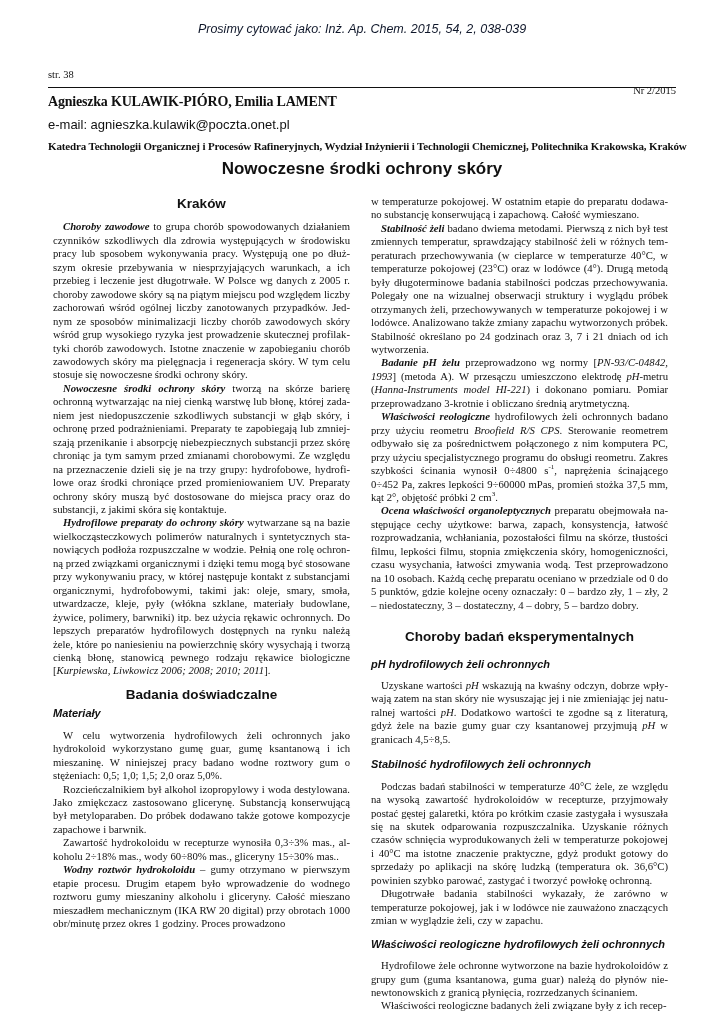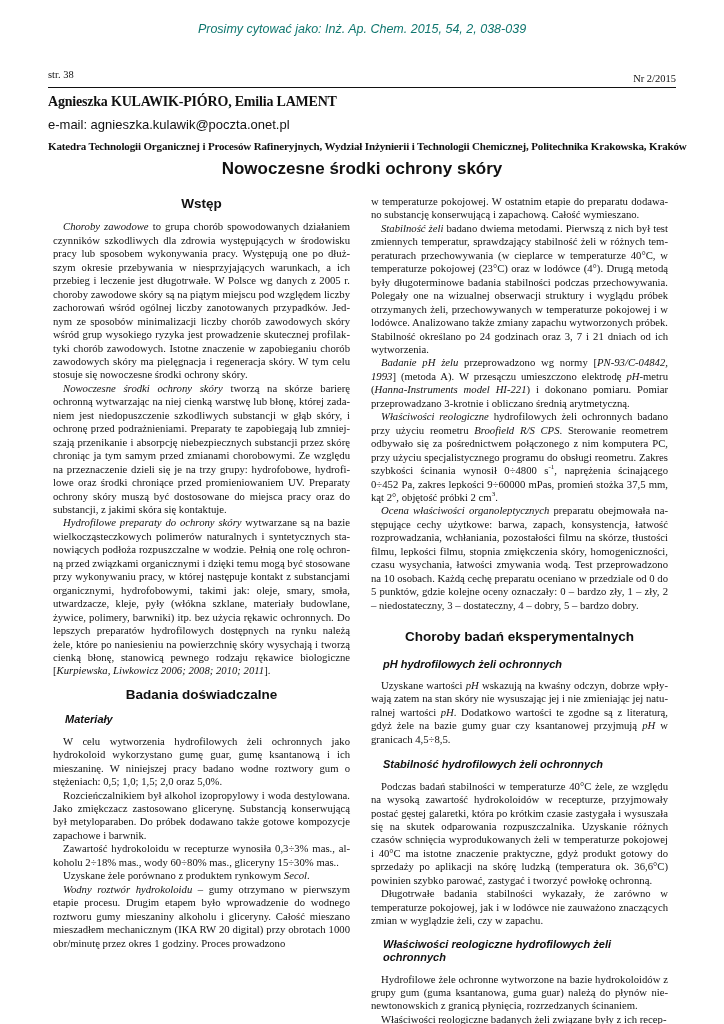--- a/index.html
+++ b/index.html
@@ -1,83 +1,82 @@
 <!DOCTYPE html>
 <html><head>
 <meta charset="utf-8">
 <style>
   html, body { margin: 0; padding: 0; background: #ffffff; }
   body { width: 724px; height: 1024px; position: relative; overflow: hidden; color: #111; }
 
   .cite { position: absolute; top: 22px; left: 0; width: 724px; text-align: center;
-          font-family: "Liberation Sans", sans-serif; font-style: italic; font-size: 12.5px; color: #0f766e; }
+          font-family: "Liberation Sans", sans-serif; font-style: italic; font-size: 12.5px; color: #0f172a; }
 
   .running-head { position: absolute; top: 69px; left: 48px; width: 628px; height: 16px;
                   font-family: "Liberation Serif", serif; font-size: 10.5px; }
   .running-head .l { position: absolute; left: 0; top: 0; }
   .running-head .c { position: absolute; left: 0; width: 100%; text-align: center; top: 0; }
-  .running-head .r { position: absolute; right: 0; top: 4px; }
+  .running-head .r { position: absolute; right: 0; top: 16px; }
   .rule { position: absolute; top: 87px; left: 48px; width: 628px; height: 1px; background: #111; }
 
   .authors { position: absolute; top: 94px; left: 48px; font-family: Liberation Serif, serif;
              font-weight: bold; font-size: 14px; letter-spacing: -0.2px; }
   .email { position: absolute; top: 117px; left: 48px; font-family: "Liberation Sans", sans-serif; font-size: 13px; }
   .affil { position: absolute; top: 140px; left: 48px; font-family: Liberation Serif, serif;
            font-weight: bold; font-size: 11px; letter-spacing: -0.15px; }
 
   .title { position: absolute; top: 159px; left: 0; width: 724px; text-align: center;
            font-family: "Liberation Sans", sans-serif; font-weight: bold; font-size: 17px; }
 
   .col { position: absolute; width: 297px; font-family: "Liberation Serif", serif; font-size: 10.7px;
          line-height: 13.45px; text-align: justify; }
   .col.left { left: 53px; top: 195px; }
   .col.right { left: 371px; top: 195px; }
 
   .col p { margin: 0; text-indent: 10px; hyphens: manual; }
   .col p.noind { text-indent: 0; }
-  .col b i, .col .bi { font-weight: normal; font-style: italic; }
+  .col b i, .col .bi { font-weight: bold; font-style: italic; }
   .col i { font-style: italic; }
 
   .h2 { font-family: "Liberation Sans", sans-serif; font-weight: bold; font-size: 13.5px; text-align: center;
         margin: 0; }
   .h3 { font-family: "Liberation Sans", sans-serif; font-weight: bold; font-style: italic; font-size: 11px;
-        text-align: left; margin: 12px; }
+        text-align: left; margin: 0; }
   sup { font-size: 7px; line-height: 0; vertical-align: super; }
 </style>
 </head>
 <body>
 
 <div class="cite">Prosimy cytować jako: Inż. Ap. Chem. 2015, 54, 2, 038-039</div>
 
 <div class="running-head">
   <span class="l">str. 38</span>
   <span class="r">Nr 2/2015</span>
 </div>
 <div class="rule"></div>
 
 <div class="authors">Agnieszka KULAWIK-PIÓRO, Emilia LAMENT</div>
 <div class="email">e-mail: agnieszka.kulawik@poczta.onet.pl</div>
 <div class="affil">Katedra Technologii Organicznej i Procesów Rafineryjnych, Wydział Inżynierii i Technologii Chemicznej, Politechnika Krakowska, Kraków</div>
 
 <div class="title">Nowoczesne środki ochrony skóry</div>
 
 <div class="col left">
-  <div class="h2" style="margin-top:2px;margin-bottom:10px;">Wstęp</div>
+  <div class="h2" style="margin-top:2px;margin-bottom:10px;">Kraków</div>
 
   <p><b><i>Choroby zawodowe</i></b><span> to grupa chorób spowodowanych działaniem czynników szkodliwych dla zdrowia występujących w środowisku pracy lub sposobem wykonywania pracy. Występują one po dłuż­szym okresie przebywania w niesprzyjających warunkach, a ich przebieg i leczenie jest długotrwałe. W Polsce wg danych z 2005 r. choroby zawodowe skóry są na piątym miejscu pod względem liczby zachorowań wśród ogólnej liczby zanotowanych przypadków. Jed­nym ze sposobów minimalizacji liczby chorób zawodowych skóry wśród grup wysokiego ryzyka jest prowadzenie skutecznej profilak­tyki chorób zawodowych. Istotne znaczenie w zapobieganiu chorób zawodowych skóry ma pielęgnacja i regeneracja skóry. W tym celu stosuje się nowoczesne środki ochrony skóry.</span></p>
   <p><b><i>Nowoczesne środki ochrony skóry</i></b><span> tworzą na skórze barierę ochronną wytwarzając na niej cienką warstwę lub błonę, której zada­niem jest niedopuszczenie szkodliwych substancji w głąb skóry, i ochronę przed podrażnieniami. Preparaty te zapobiegają lub zmniej­szają przenikanie i absorpcję niebezpiecznych substancji przez skórę chroniąc ja tym samym przed zmianami chorobowymi. Ze względu na przeznaczenie dzieli się je na trzy grupy: hydrofobowe, hydrofi­lowe oraz środki chroniące przed promieniowaniem UV. Preparaty ochrony skóry muszą być dostosowane do miejsca pracy oraz do substancji, z jakimi skóra się kontaktuje.</span></p>
   <p><b><i>Hydrofilowe preparaty do ochrony skóry</i></b><span> wytwarzane są na bazie wielkocząsteczkowych polimerów naturalnych i syntetycznych sta­nowiących podłoża rozpuszczalne w wodzie. Pełnią one rolę ochron­ną przed związkami organicznymi i dzięki temu mogą być stosowane przy wykonywaniu pracy, w której następuje kontakt z substancjami organicznymi, hydrofobowymi, takimi jak: oleje, smary, smoła, utwardzacze, kleje, pyły (włókna szklane, materiały budowlane, żywice, polimery, barwniki) itp. bez użycia rękawic ochronnych. Do lepszych preparatów hydrofilowych dostępnych na rynku należą żele, które po naniesieniu na powierzchnię skóry wysychają i tworzą cien­ką błonę, stanowicą pewnego rodzaju rękawice biologiczne [</span><i>Kur­piewska, Liwkowicz 2006; 2008; 2010; 2011</i><span>].</span></p>
 
   <div class="h2" style="margin-top:10px;margin-bottom:6px;">Badania doświadczalne</div>
   <div class="h3" style="margin-bottom:8px;">Materiały</div>
 
   <p>W celu wytworzenia hydrofilowych żeli ochronnych jako hydroko­loid wykorzystano gumę guar, gumę ksantanową i ich mieszaninę. W niniejszej pracy badano wodne roztwory gum o stężeniach: 0,5; 1,0; 1,5; 2,0 oraz 5,0%.</p>
   <p>Rozcieńczalnikiem był alkohol izopropylowy i woda destylowana. Jako zmiękczacz zastosowano glicerynę. Substancją konserwującą był metyloparaben. Do próbek dodawano także gotowe kompozycje zapachowe i barwnik.</p>
   <p>Zawartość hydrokoloidu w recepturze wynosiła 0,3÷3% mas., al­koholu 2÷18% mas., wody 60÷80%  mas., gliceryny 15÷30% mas..</p>
-  <p><span>Uzyskane żele porównano z produktem rynkowym </span><i>Secol</i><span>.</span></p>
 
   <p><b><i>Wodny roztwór hydrokoloidu</i></b><span> – gumy otrzymano w pierwszym etapie procesu. Drugim etapem było wprowadzenie do wodnego roztworu gumy mieszaniny alkoholu i gliceryny. Całość mieszano mieszadłem mechanicznym (IKA RW 20 digital)  przy obrotach 1000 obr/minutę przez okres 1 godziny. Proces prowadzono</span></p>
 </div>
 
 <div class="col right">
   <p class="noind">w temperaturze pokojowej. W ostatnim etapie do preparatu dodawa­no substancję konserwującą i zapachową. Całość wymieszano.</p>
   <p><b><i>Stabilność żeli</i></b><span> badano dwiema metodami. Pierwszą z nich był test zmiennych temperatur, sprawdzający stabilność żeli w różnych tem­peraturach przechowywania (w cieplarce w temperaturze 40°C, w temperaturze pokojowej (23°C) oraz w lodówce (4°). Drugą meto­dą były długoterminowe badania stabilności podczas przechowywa­nia. Polegały one na wizualnej obserwacji struktury i wyglądu próbek otrzymanych żeli, przechowywanych w temperaturze pokojowej i w lodówce. Analizowano także zmiany zapachu wytworzonych próbek. Stabilność określano po 24 godzinach oraz 3, 7 i 21 dniach od ich wytworzenia.</span></p>
   <p><b><i>Badanie pH żelu</i></b><span> przeprowadzono wg normy [</span><i>PN-93/C-04842, 1993</i><span>] (metoda A). W przesączu umieszczono elektrodę </span><i>pH</i><span>-metru (</span><i>Hanna-Instruments model HI-221</i><span>) i dokonano pomiaru. Pomiar przeprowadzano 3-krotnie i obliczano średnią arytmetyczną.</span></p>
   <p><b><i>Właściwości reologiczne</i></b><span> hydrofilowych żeli ochronnych badano przy użyciu reometru </span><i>Broofield R/S CPS</i><span>. Sterowanie reometrem odbywało się za pośrednictwem połączonego z nim komputera PC, przy użyciu specjalistycznego programu do obsługi reometru. Zakres szybkości ścinania wynosił  0÷4800 s</span><sup>-1</sup><span>, naprężenia ścinającego 0÷452 Pa, zakres lepkości 9÷60000 mPas, promień stożka 37,5 mm, kąt 2°, objętość próbki 2 cm</span><sup>3</sup><span>.</span></p>
   <p><b><i>Ocena właściwości organoleptycznych</i></b><span> preparatu obejmowała na­stępujące cechy użytkowe: barwa, zapach, konsystencja, łatwość rozprowadzania, wchłaniania, pozostałości filmu na skórze, tłustości filmu, lepkości filmu, stopnia zmiękczenia skóry, homogeniczności, czasu wysychania, łatwości zmywania wodą. Test przeprowadzono na 10 osobach. Każdą cechę preparatu oceniano w przedziale od 0 do 5 punktów, gdzie kolejne oceny oznaczały: 0 – bardzo zły, 1 – zły, 2 – niedostateczny, 3 – dostateczny, 4 – dobry, 5 – bardzo dobry.</span></p>

